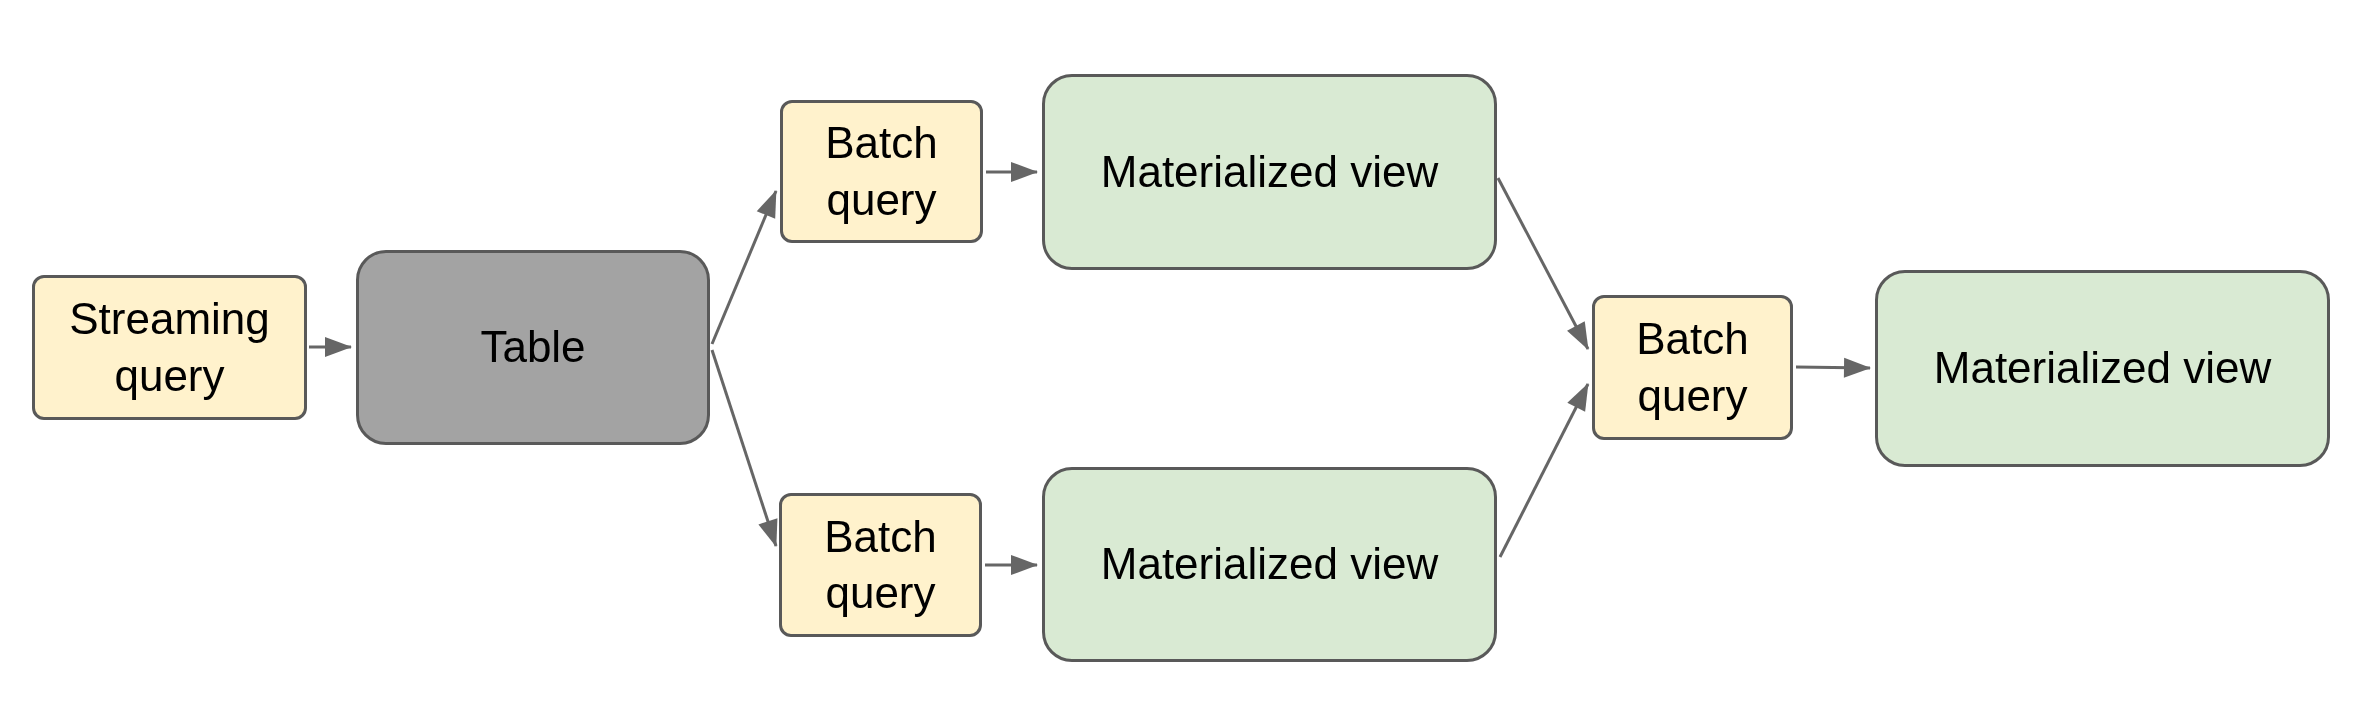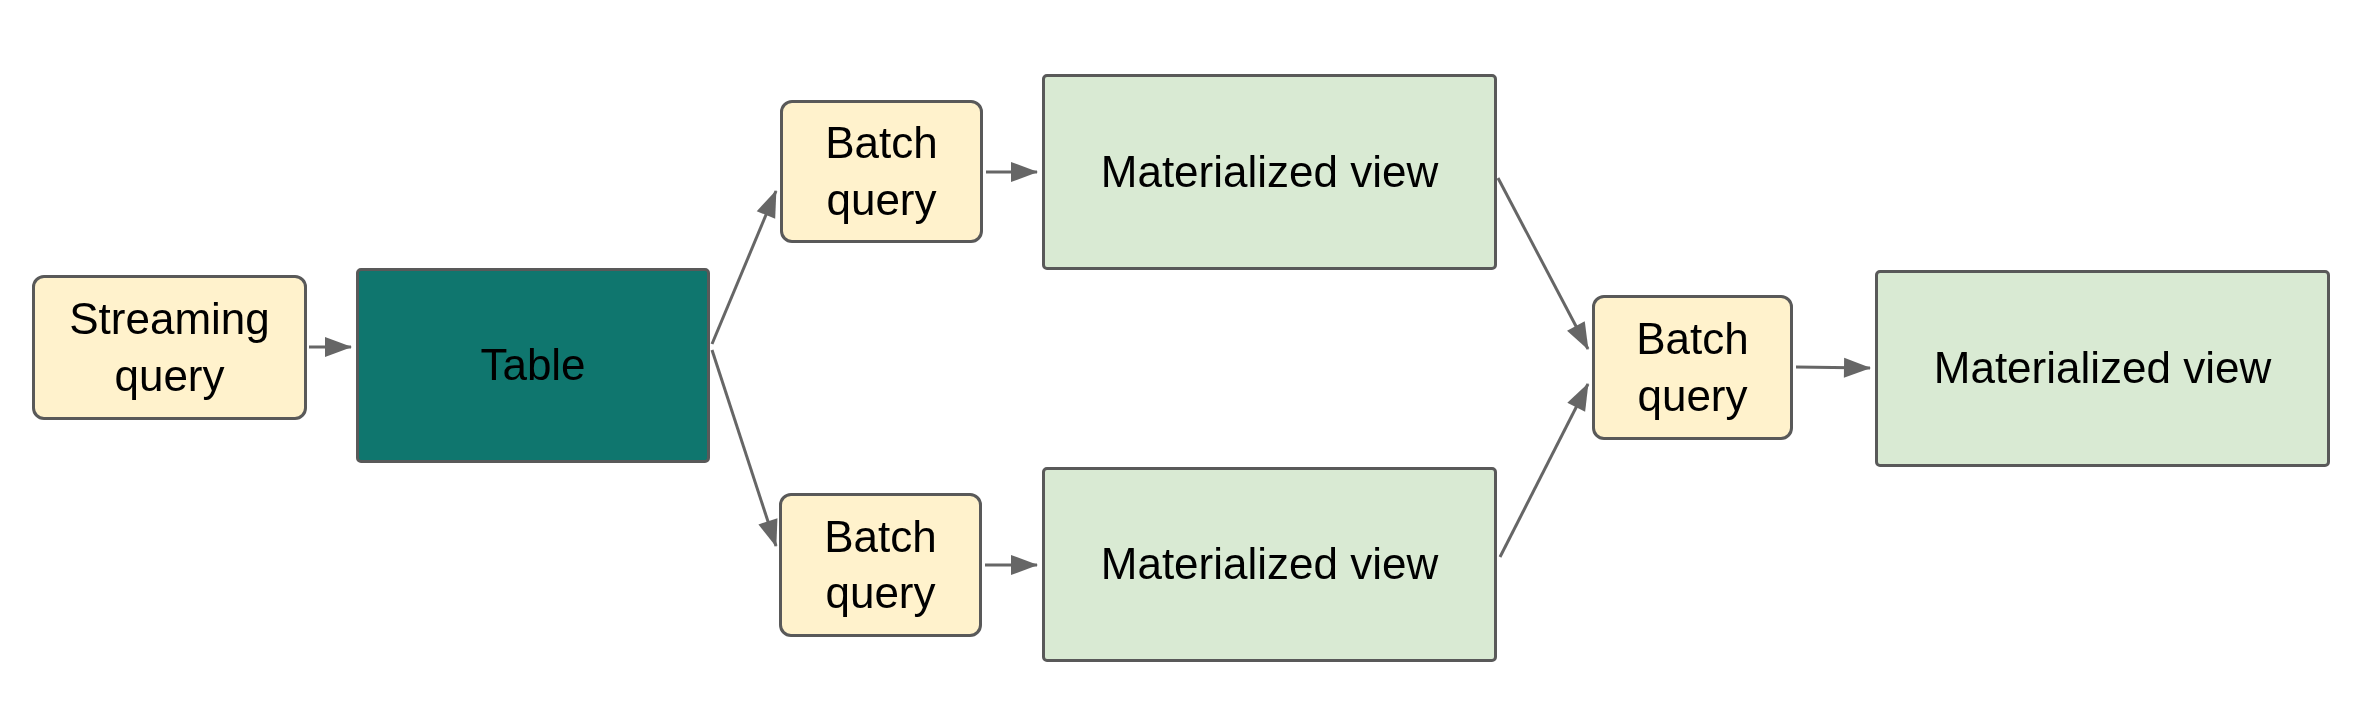--- a/index.html
+++ b/index.html
@@ -18,21 +18,21 @@
     box-sizing: border-box;
     display: flex;
     align-items: center;
     justify-content: center;
     text-align: center;
     color: #000000;
     font-size: 44px;
     line-height: 1.28;
   }
   .node.rect { border-radius: 12px; }
-  .node.rounded { border-radius: 5px; }
+  .node.rounded { border-radius: 30px; }
   .label { display: block; padding: 0 14px; }
 </style>
 </head>
 <body>
 
 <div class="canvas" style="width: 2370px; height: 720px; background: rgb(255, 255, 255);">
 
   <svg id="edges" width="2370" height="720" viewBox="0 0 2370 720">
       <defs>
         <marker id="arrowhead" markerUnits="userSpaceOnUse" markerWidth="30" markerHeight="22" refX="28" refY="11" orient="auto">
@@ -45,21 +45,21 @@
       <line x1="986" y1="172" x2="1037" y2="172" stroke="#666666" stroke-width="3" marker-end="url(#arrowhead)"></line>
       <line x1="985" y1="565" x2="1037" y2="565" stroke="#666666" stroke-width="3" marker-end="url(#arrowhead)"></line>
       <line x1="1498" y1="178" x2="1588" y2="349" stroke="#666666" stroke-width="3" marker-end="url(#arrowhead)"></line>
       <line x1="1500" y1="557" x2="1588" y2="384" stroke="#666666" stroke-width="3" marker-end="url(#arrowhead)"></line>
       <line x1="1796" y1="367" x2="1870" y2="368" stroke="#666666" stroke-width="3" marker-end="url(#arrowhead)"></line>
     </svg>
 
   <div class="node rect" style="left: 32px; top: 275px; width: 275px; height: 145px; background: rgb(255, 242, 204); border: 3px solid rgb(89, 89, 89); color: rgb(0, 0, 0);">
     <span class="label">Streaming query</span>
   </div>
-  <div class="node rounded" style="left: 356px; top: 268px; width: 354px; height: 195px; background: #0f766e; border: 3px solid rgb(89, 89, 89); color: rgb(0, 0, 0);">
+  <div class="node rounded" style="left: 356px; top: 250px; width: 354px; height: 195px; background: #a3a3a3; border: 3px solid rgb(89, 89, 89); color: rgb(0, 0, 0);">
     <span class="label">Table</span>
   </div>
   <div class="node rect" style="left: 780px; top: 100px; width: 203px; height: 143px; background: rgb(255, 242, 204); border: 3px solid rgb(89, 89, 89); color: rgb(0, 0, 0);">
     <span class="label">Batch query</span>
   </div>
   <div class="node rounded" style="left: 1042px; top: 74px; width: 455px; height: 196px; background: rgb(217, 234, 211); border: 3px solid rgb(89, 89, 89); color: rgb(0, 0, 0);">
     <span class="label">Materialized view</span>
   </div>
   <div class="node rect" style="left: 779px; top: 493px; width: 203px; height: 144px; background: rgb(255, 242, 204); border: 3px solid rgb(89, 89, 89); color: rgb(0, 0, 0);">
     <span class="label">Batch query</span>

